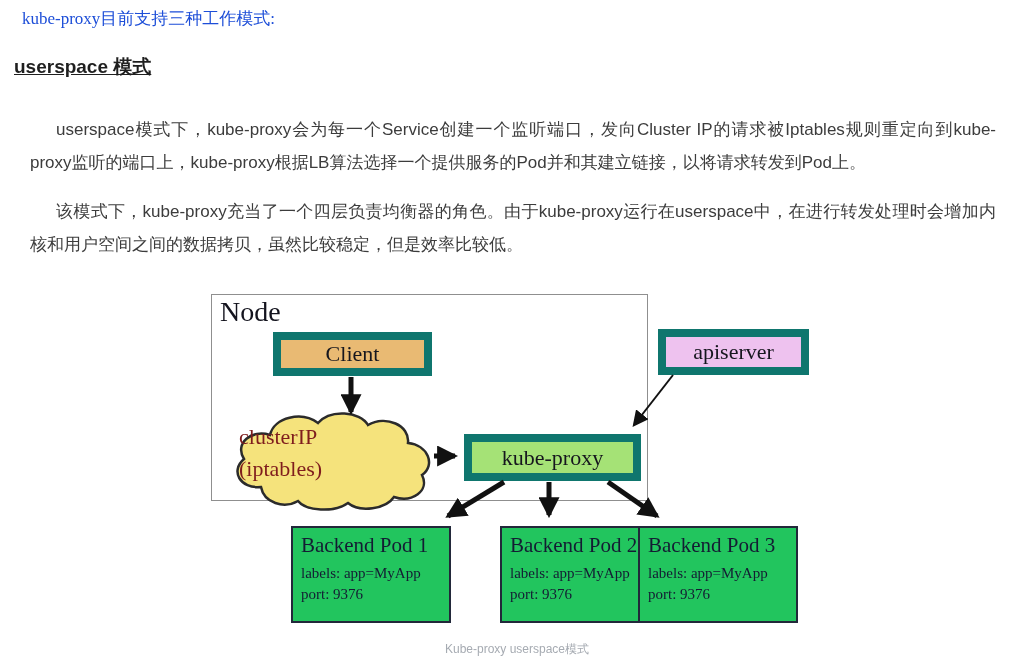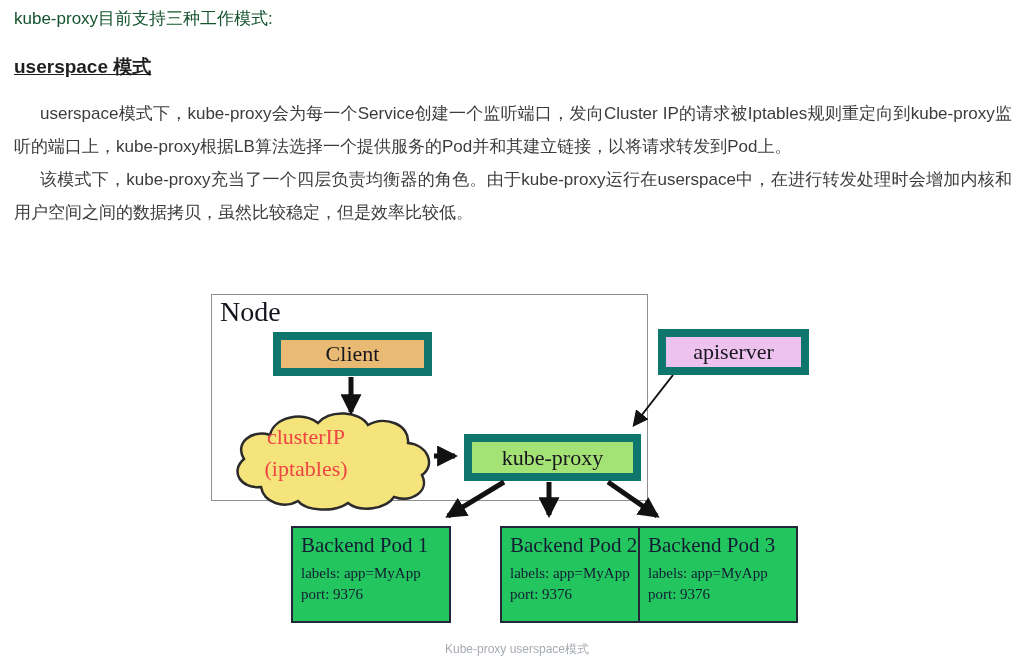--- a/index.html
+++ b/index.html
@@ -1,32 +1,32 @@
 <!DOCTYPE html>
 <html><head>
 <meta charset="utf-8">
 <style>
   html,body { margin:0; padding:0; background:#ffffff; }
   .page {
     position:relative; width:1034px; height:657px; overflow:hidden;
     background:#ffffff; font-family:"Liberation Sans","DejaVu Sans",sans-serif;
   }
   .intro {
-    position:absolute; left:14px; top:6px;
-    font-size:17px; line-height:26px; color:#14532d;
+    position:absolute; left:22px; top:6px;
+    font-size:17px; line-height:26px; color:#1d4ed8;font-family:Liberation Serif, serif;
   }
   .section-heading {
     position:absolute; left:14px; top:54px;
     font-size:19px; font-weight:bold; color:#1f1f1f;text-decoration:underline;
   }
   .bodytext {
     position:absolute; left:14px; top:97px; width:998px;
     font-size:17px; line-height:33px; text-align:justify; color:#3c3c3c;
   }
-  .bodytext p { margin:0; text-indent:26px; }
+  .bodytext p { margin:16px; text-indent:26px; }
 
   
   .diagram {
     position:absolute; left:0; top:290px; width:860px; height:379px;
     font-family:"Liberation Serif","DejaVu Serif",serif;
     padding-left:39px;
   }
   .node-box {
     position:absolute; left:211px; top:4px; width:437px; height:207px;
     border:1.5px solid #8f8f8f; background:#ffffff; box-sizing:border-box; z-index:1;
@@ -40,21 +40,21 @@
     font-size:22px; color:#16161e;
   }
   .client-box    { left:273px; top:42px;  width:159px; height:44px; background:#e9ba73; }
   .apiserver-box { left:658px; top:39px;  width:151px; height:46px; background:#eec2ef; }
   .kubeproxy-box { left:464px; top:144px; width:177px; height:47px; background:#a5e276; }
 
   .svg-overlay { position:absolute; left:0; top:0; width:1034px; height:379px; z-index:3; pointer-events:none; }
 
   .cloud-text {
     position:absolute; left:239px; top:131px; width:134px; z-index:5;
-    text-align:center; font-size:22px; line-height:32px; color:#ef4444;
+    text-align:left; font-size:22px; line-height:32px; color:#7f1d1d;
   }
 
   .pod {
     position:absolute; top:236px; width:160px; height:97px; box-sizing:border-box;
     background:#22c55e; border:2px solid #22283a; padding:4px 8px;
     color:#141c33; z-index:2;
   }
   .pod-1 { left:291px; } .pod-2 { left:465px;margin-left:35px; } .pod-3 { left:638px; }
   .pod-title { font-size:21px; line-height:27px; margin-bottom:4px; }
   .pod-line  { font-size:15px; line-height:21px; }

